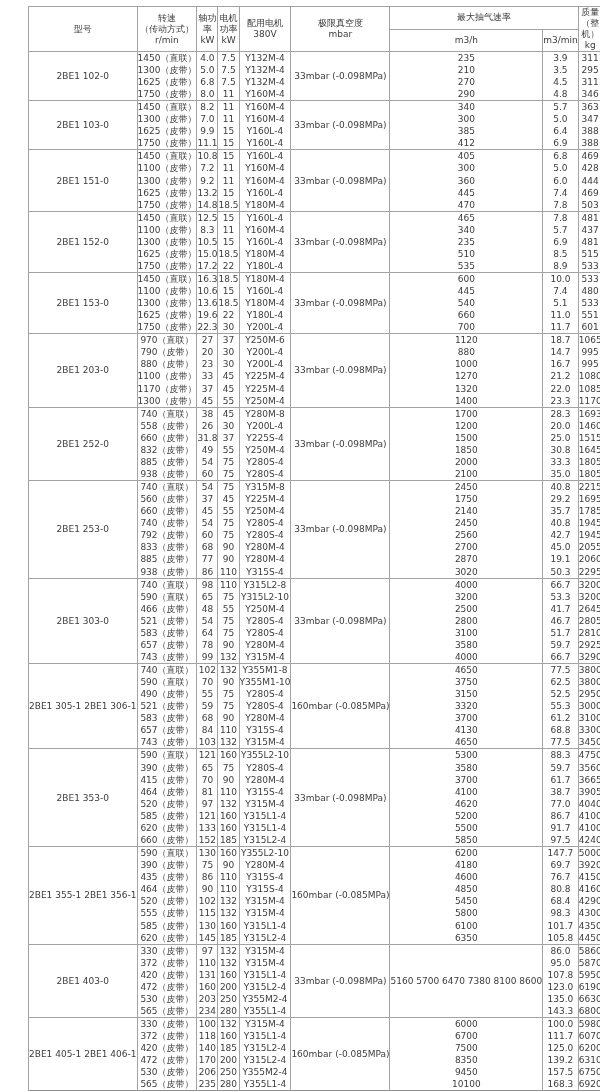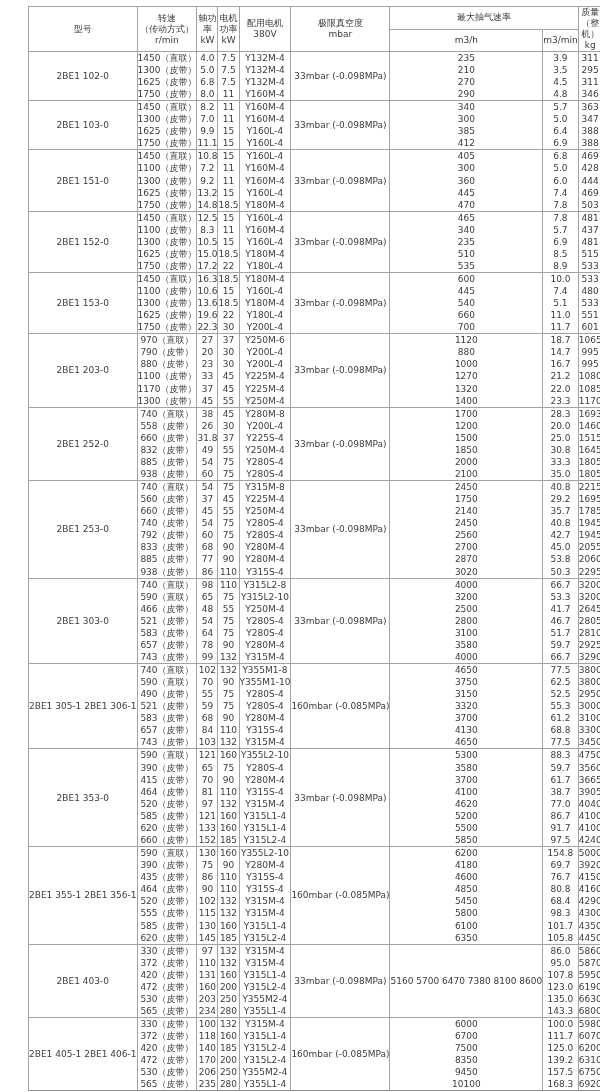--- a/index.html
+++ b/index.html
@@ -484,21 +484,21 @@
           <td>2700</td>
           <td>45.0</td>
           <td>2055</td>
         </tr>
         <tr>
           <td>885（皮带）</td>
           <td>77</td>
           <td>90</td>
           <td>Y280M-4</td>
           <td>2870</td>
-          <td>53.8</td>
+          <td>19.1</td>
           <td>2060</td>
         </tr>
         <tr>
           <td>938（皮带）</td>
           <td>86</td>
           <td>110</td>
           <td>Y315S-4</td>
           <td>3020</td>
           <td>50.3</td>
           <td>2295</td>
@@ -722,21 +722,21 @@
         <tr>
           <td rowspan="8" class="merged">2BE1 355-1
 2BE1 356-1</td>
           <td>590（直联）</td>
           <td>130</td>
           <td>160</td>
           <td>Y355L2-10</td>
           <td rowspan="8" class="merged">160mbar
 (-0.085MPa)</td>
           <td>6200</td>
-          <td>154.8</td>
+          <td>147.7</td>
           <td>5000</td>
         </tr>
         <tr>
           <td>390（皮带）</td>
           <td>75</td>
           <td>90</td>
           <td>Y280M-4</td>
           <td>4180</td>
           <td>69.7</td>
           <td>3920</td>

